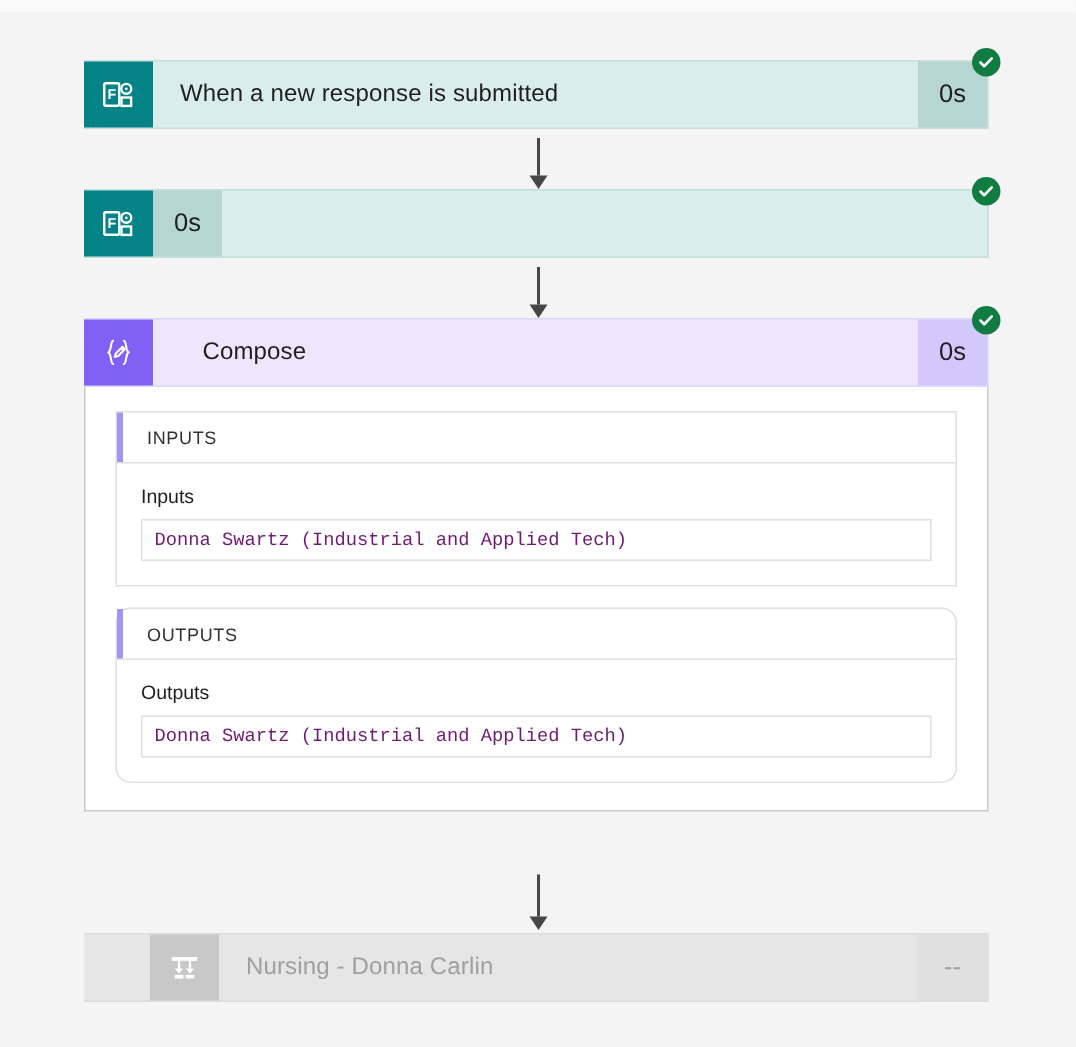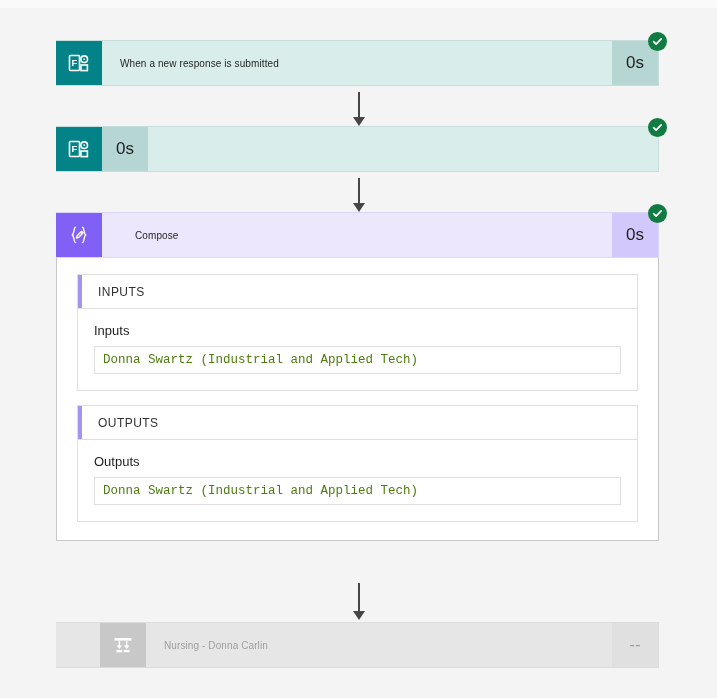--- a/index.html
+++ b/index.html
@@ -50,21 +50,21 @@
     min-width: 46px;
     display: flex;
     align-items: center;
     justify-content: center;
   }
   .card-title {
     flex: 1;
     display: flex;
     align-items: center;
     padding-left: 18px;
-    font-size: 10px;
+    font-size: 16px;
     letter-spacing: .1px;
     color: #201f1e;
     overflow: hidden;
     white-space: nowrap;
   }
   .card-duration {
     width: 46px;
     min-width: 46px;
     display: flex;
     align-items: center;
@@ -111,21 +111,21 @@
     border: 1px solid #c8c8c8;
     border-top: none;
     padding: 16px 20px 18px 20px;
     box-sizing: border-box;
   }
   .section {
     border: 1px solid #e1dfdd;
     background: #fff;
     margin-bottom: 14px;
   }
-  .section:last-child { margin-bottom: 0; }
+  .section:last-child { margin-bottom: 0; border-radius: 10px; }
   .section-header {
     height: 33px;
     display: flex;
     align-items: center;
     border-bottom: 1px solid #e1dfdd;
     position: relative;
     padding-left: 20px;
   }
   .section-header::before {
     content: "";
@@ -148,21 +148,21 @@
   }
   .field-value {
     border: 1px solid #e1dfdd;
     background: #fff;
     height: 26px;
     display: flex;
     align-items: center;
     padding: 0 8px;
     font-family: "Liberation Mono", monospace;
     font-size: 12.5px;
-    color: #4d7c0f;
+    color: #701a75;
     white-space: nowrap;
     overflow: hidden;
   }
 
   
   .connector {
     position: absolute;
     left: 351px;
     width: 16px;
   }

